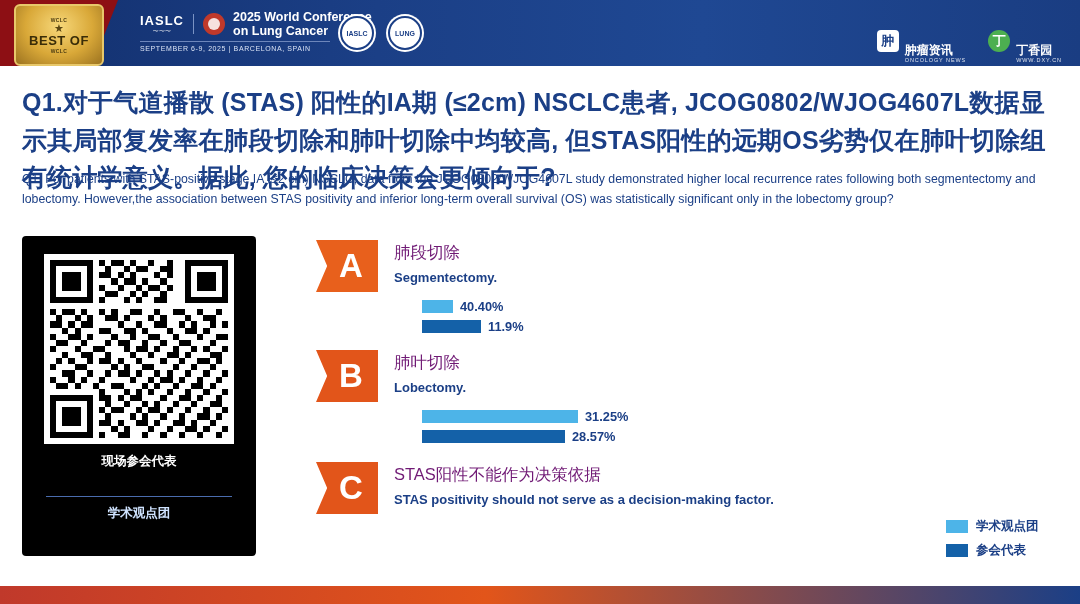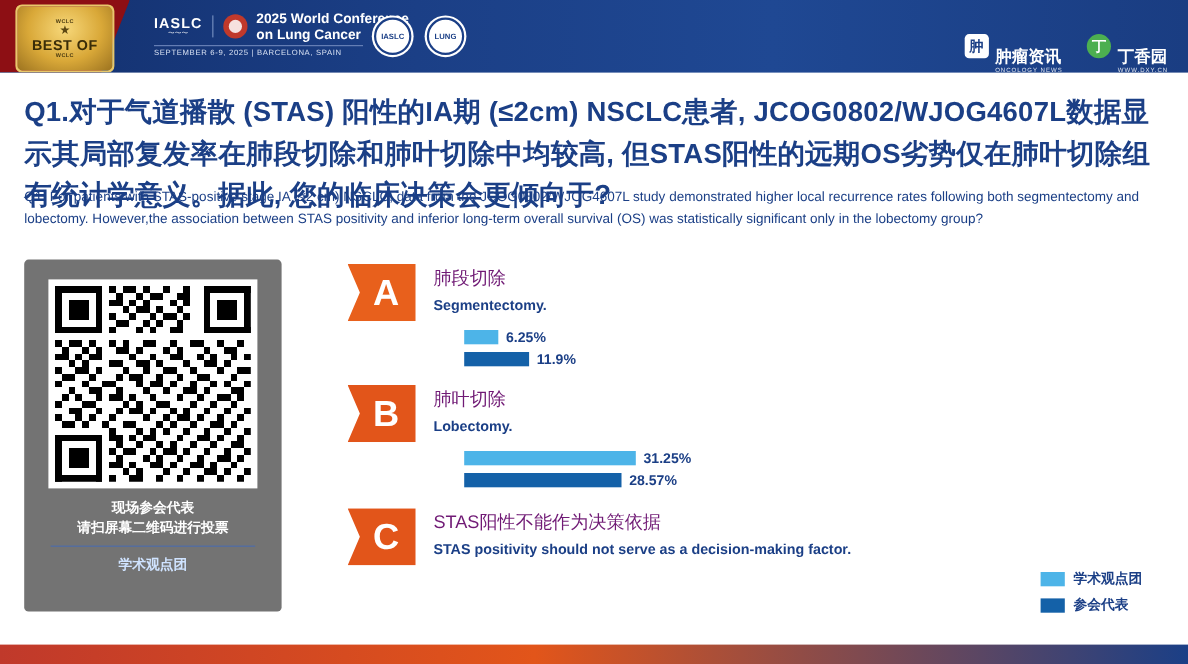--- a/index.html
+++ b/index.html
@@ -141,21 +141,21 @@
     border-radius: 4px;
     background: #ffffff;
     color: #1b3f86;
     font-size: 13px;
     font-weight: bold;
     display: flex; align-items: center; justify-content: center;
     margin-right: 6px;
   }
   .brand-mark.green { background: #4caf50; color: #ffffff; border-radius: 50%; }
   .brand-text { line-height: 1.1; }
-  .brand-text .bt-1 { font-size: 15px; font-weight: bold; margin-top: 26px; }
+  .brand-text .bt-1 { font-size: 12px; font-weight: bold; margin-top: 26px; }
   .brand-text .bt-2 { font-size: 5.5px; letter-spacing: .9px; opacity: .85; }
 
   
   .question-zh {
     position: absolute;
     left: 22px; top: 84px;
     width: 1040px;
     font-size: 25px;
     font-weight: bold;
     color: #1b3f86;
@@ -169,21 +169,21 @@
     font-size: 12.3px;
     color: #1b3f86;
     line-height: 1.62;
   }
 
   
   .qr-panel {
     position: absolute;
     left: 22px; top: 236px;
     width: 234px; height: 320px;
-    background: #737373;
+    background: #000000;
     border-radius: 4px;
   }
   .qr-code {
     position: absolute;
     left: 22px; top: 18px;
     width: 190px; height: 190px;
     background: #ffffff;
     padding: 6px;
     box-sizing: border-box;
   }
@@ -561,36 +561,35 @@
           <rect x="15" y="28" width="1" height="1"></rect>
           <rect x="18" y="28" width="1" height="1"></rect>
           <rect x="21" y="28" width="1" height="1"></rect>
           <rect x="24" y="28" width="1" height="1"></rect>
           <rect x="27" y="28" width="1" height="1"></rect>
       </g>
     </svg>
   </div>
   <div class="qr-label l1">
     <div>现场参会代表</div>
-    <div>请扫屏幕二维码进行投票</div>
   </div>
   <div class="qr-divider"></div>
   <div class="qr-label l2">
     <div>学术观点团</div>
   </div>
 </div>
 
 <div class="option opt-a">
   <div class="opt-badge a">A</div>
   <div class="opt-title">肺段切除</div>
   <div class="opt-sub">Segmentectomy.</div>
   <div class="bars">
     <div class="bar-row">
       <div class="bar light" style="width:31px"></div>
-      <div class="bar-val">6.25%</div>
+      <div class="bar-val">40.40%</div>
     </div>
     <div class="bar-row">
       <div class="bar dark" style="width:59px"></div>
       <div class="bar-val">11.9%</div>
     </div>
   </div>
 </div>
 
 <div class="option opt-b">
   <div class="opt-badge b">B</div>

